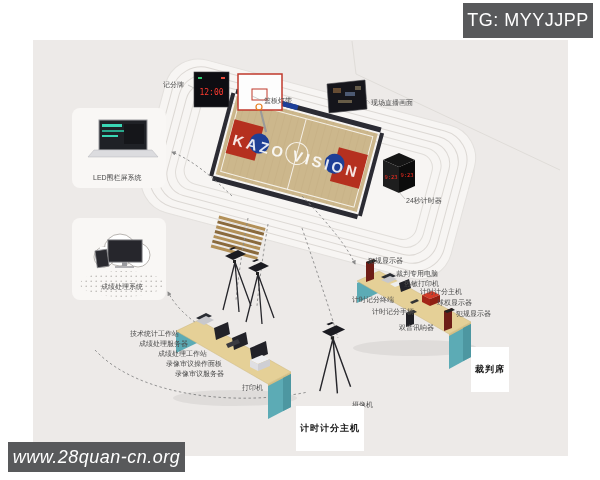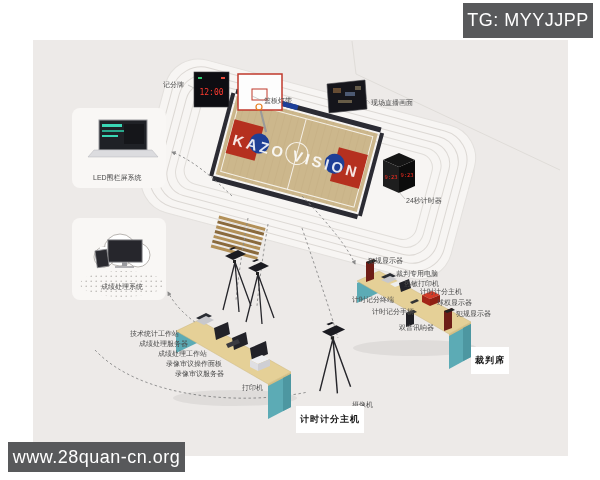--- a/index.html
+++ b/index.html
@@ -3,25 +3,25 @@
 <meta charset="utf-8">
 <style>
   html,body{margin:0;padding:0;}
   body{width:600px;height:480px;background:#ffffff;position:relative;overflow:hidden;
        font-family:"Liberation Sans","DejaVu Sans",sans-serif;}
   .page{position:absolute;inset:0;}
   .canvas{position:absolute;left:33px;top:40px;width:535px;height:416px;background:#edeae8;}
   svg.art{position:absolute;left:0;top:0;width:600px;height:480px;}
   .lbl{position:absolute;font-size:7px;line-height:1;color:#4b4b4b;white-space:nowrap;}
   .station{position:absolute;font-size:9px;line-height:1;font-weight:bold;color:#141414;
-           background:#ffffff;padding:9px 4px;white-space:nowrap;letter-spacing:1px;}
+           background:#ffffff;padding:18px 4px;white-space:nowrap;letter-spacing:1px;}
   .wm{position:absolute;background:#58595b;color:#ffffff;display:flex;align-items:center;
       justify-content:center;font-size:18px;letter-spacing:0.5px;}
   .wm-top{left:463px;top:3px;width:130px;height:35px;}
-  .wm-bottom{left:8px;top:442px;width:177px;height:30px;}
+  .wm-bottom{left:8px;top:442px;width:177px;height:30px;font-style:italic;}
 </style>
 </head>
 <body>
 
 <div class="page">
   <div class="canvas"></div>
 
   <svg class="art" viewBox="0 0 600 480">
     <defs>
       <marker id="arw" viewBox="0 0 10 10" refX="8" refY="5" markerWidth="5" markerHeight="5" orient="auto">

